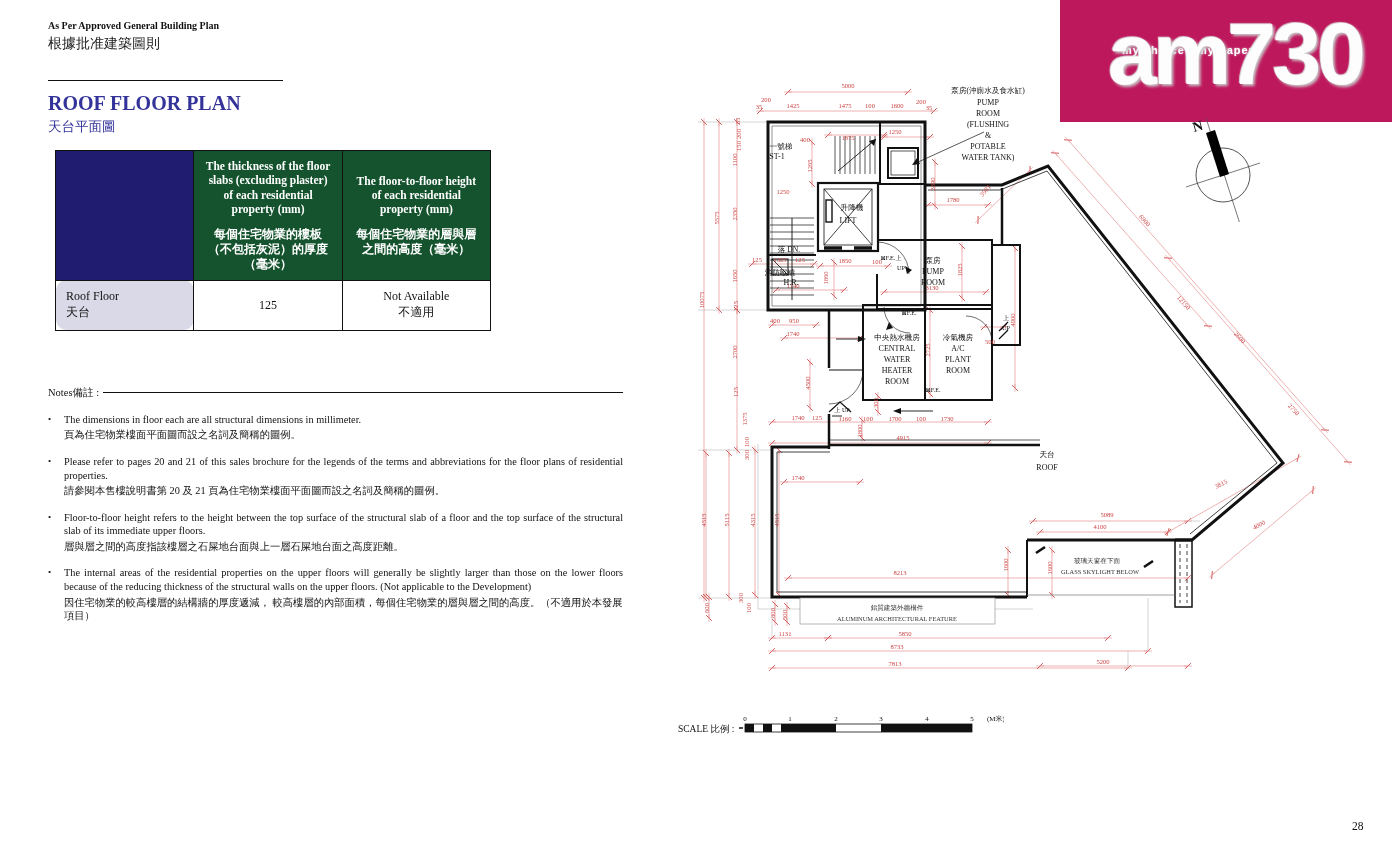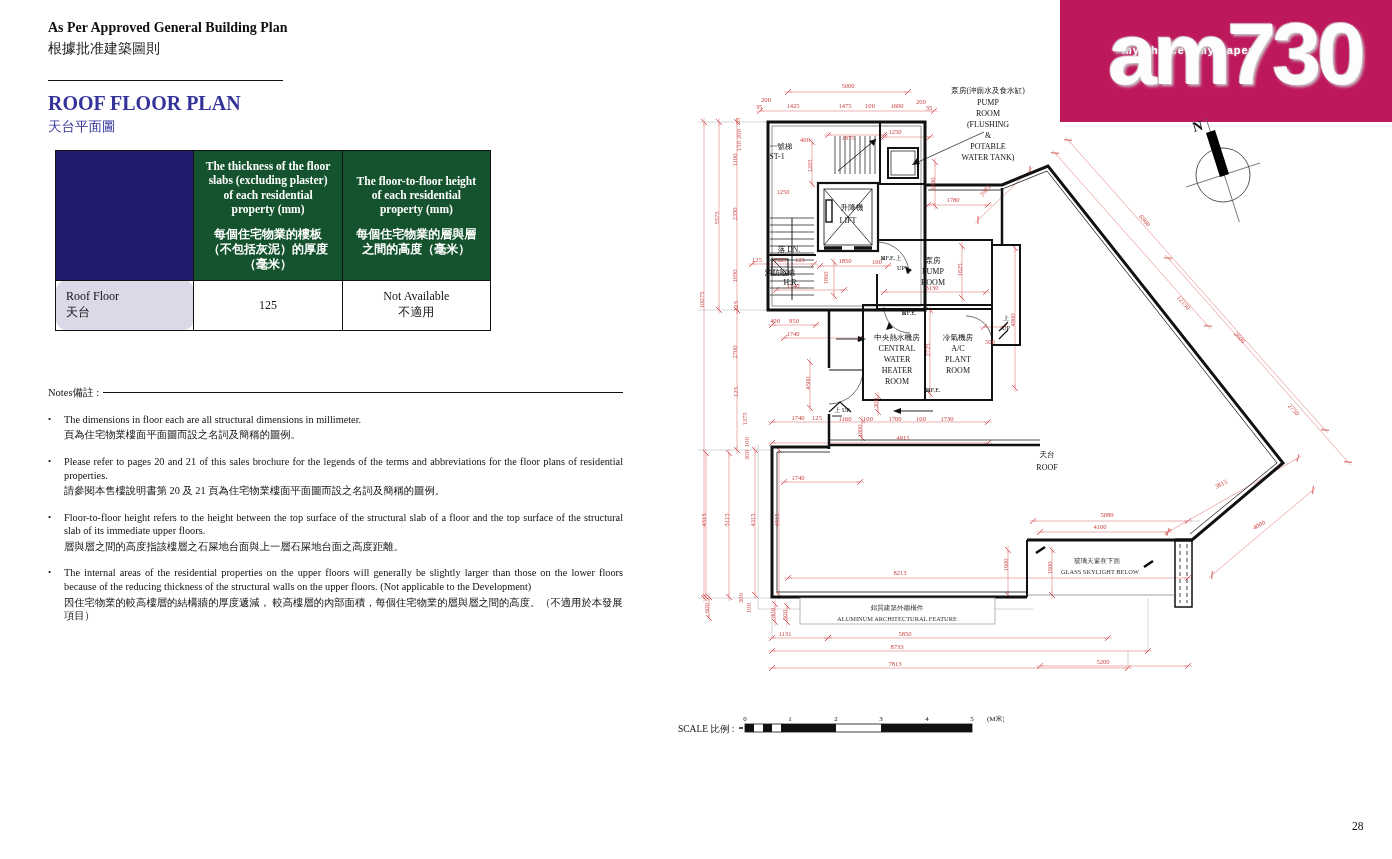--- a/index.html
+++ b/index.html
@@ -1,20 +1,20 @@
 <!DOCTYPE html>
 <html><head>
 <meta charset="utf-8">
 <style>
   html,body{margin:0;padding:0;background:#888;}
   #page{position:relative;width:1392px;height:859px;background:#fff;overflow:hidden;
         font-family:"Liberation Serif","DejaVu Serif",serif;color:#111;}
   
   #hdr{position:absolute;left:48px;top:20px;width:420px;}
-  .t-en{font-size:14px;font-weight:bold;color:#111;}
+  .t-en{font-size:10px;font-weight:bold;color:#111;}
   .t-zh{font-size:14px;color:#222;margin-top:4px;}
   #hdr-rule{position:absolute;left:48px;top:80px;width:235px;border-top:1.6px solid #111;}
   #sec{position:absolute;left:48px;top:92px;}
   .s-en{font-size:20px;font-weight:bold;color:#333399;}
   .s-zh{font-size:13.5px;color:#333399;margin-top:3px;}
   
   #spec{position:absolute;left:55px;top:150px;width:436px;border-collapse:collapse;}
   #spec td{border:1px solid #111;vertical-align:middle;}
   .th{background:#14532d;color:#fff;text-align:center;font-weight:bold;
       font-size:11.5px;line-height:1.25;padding:8px 10px;}

